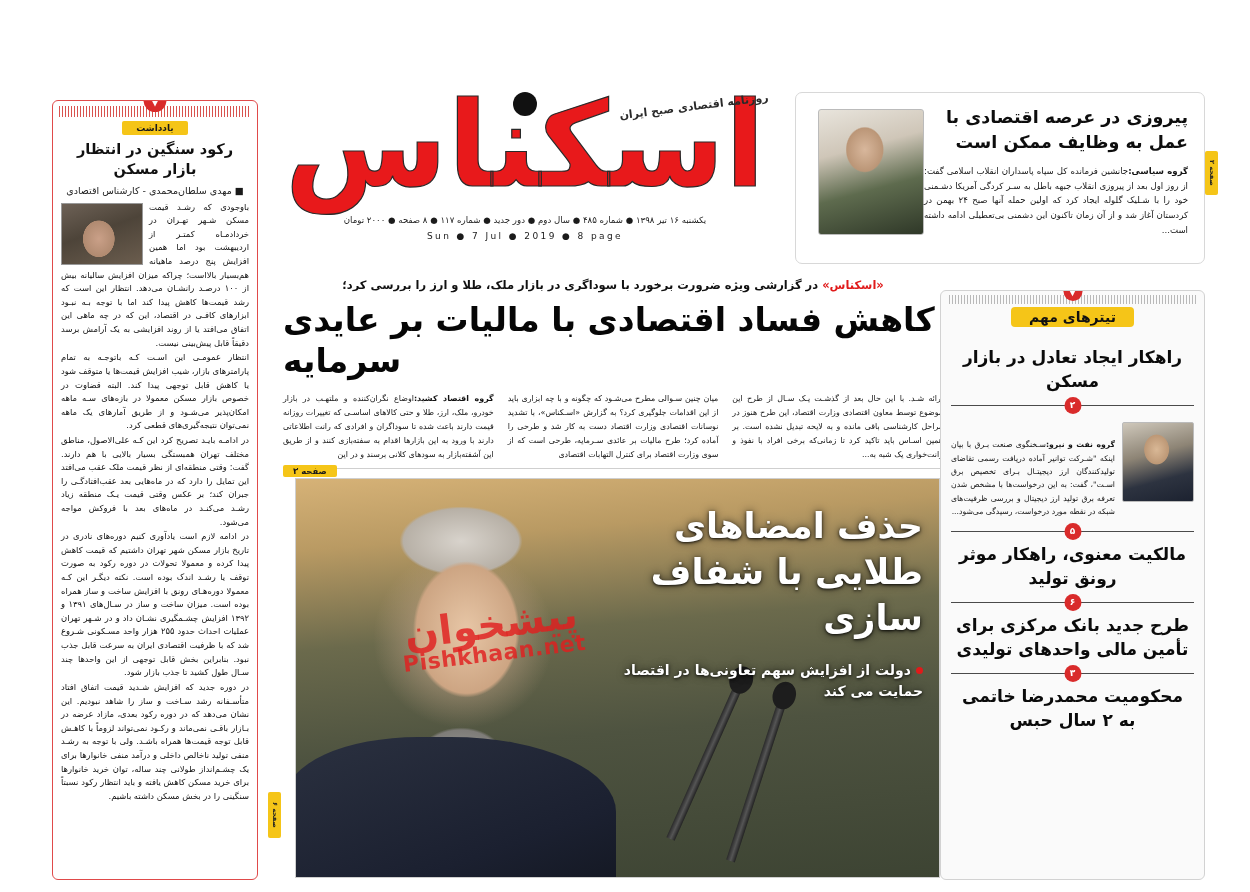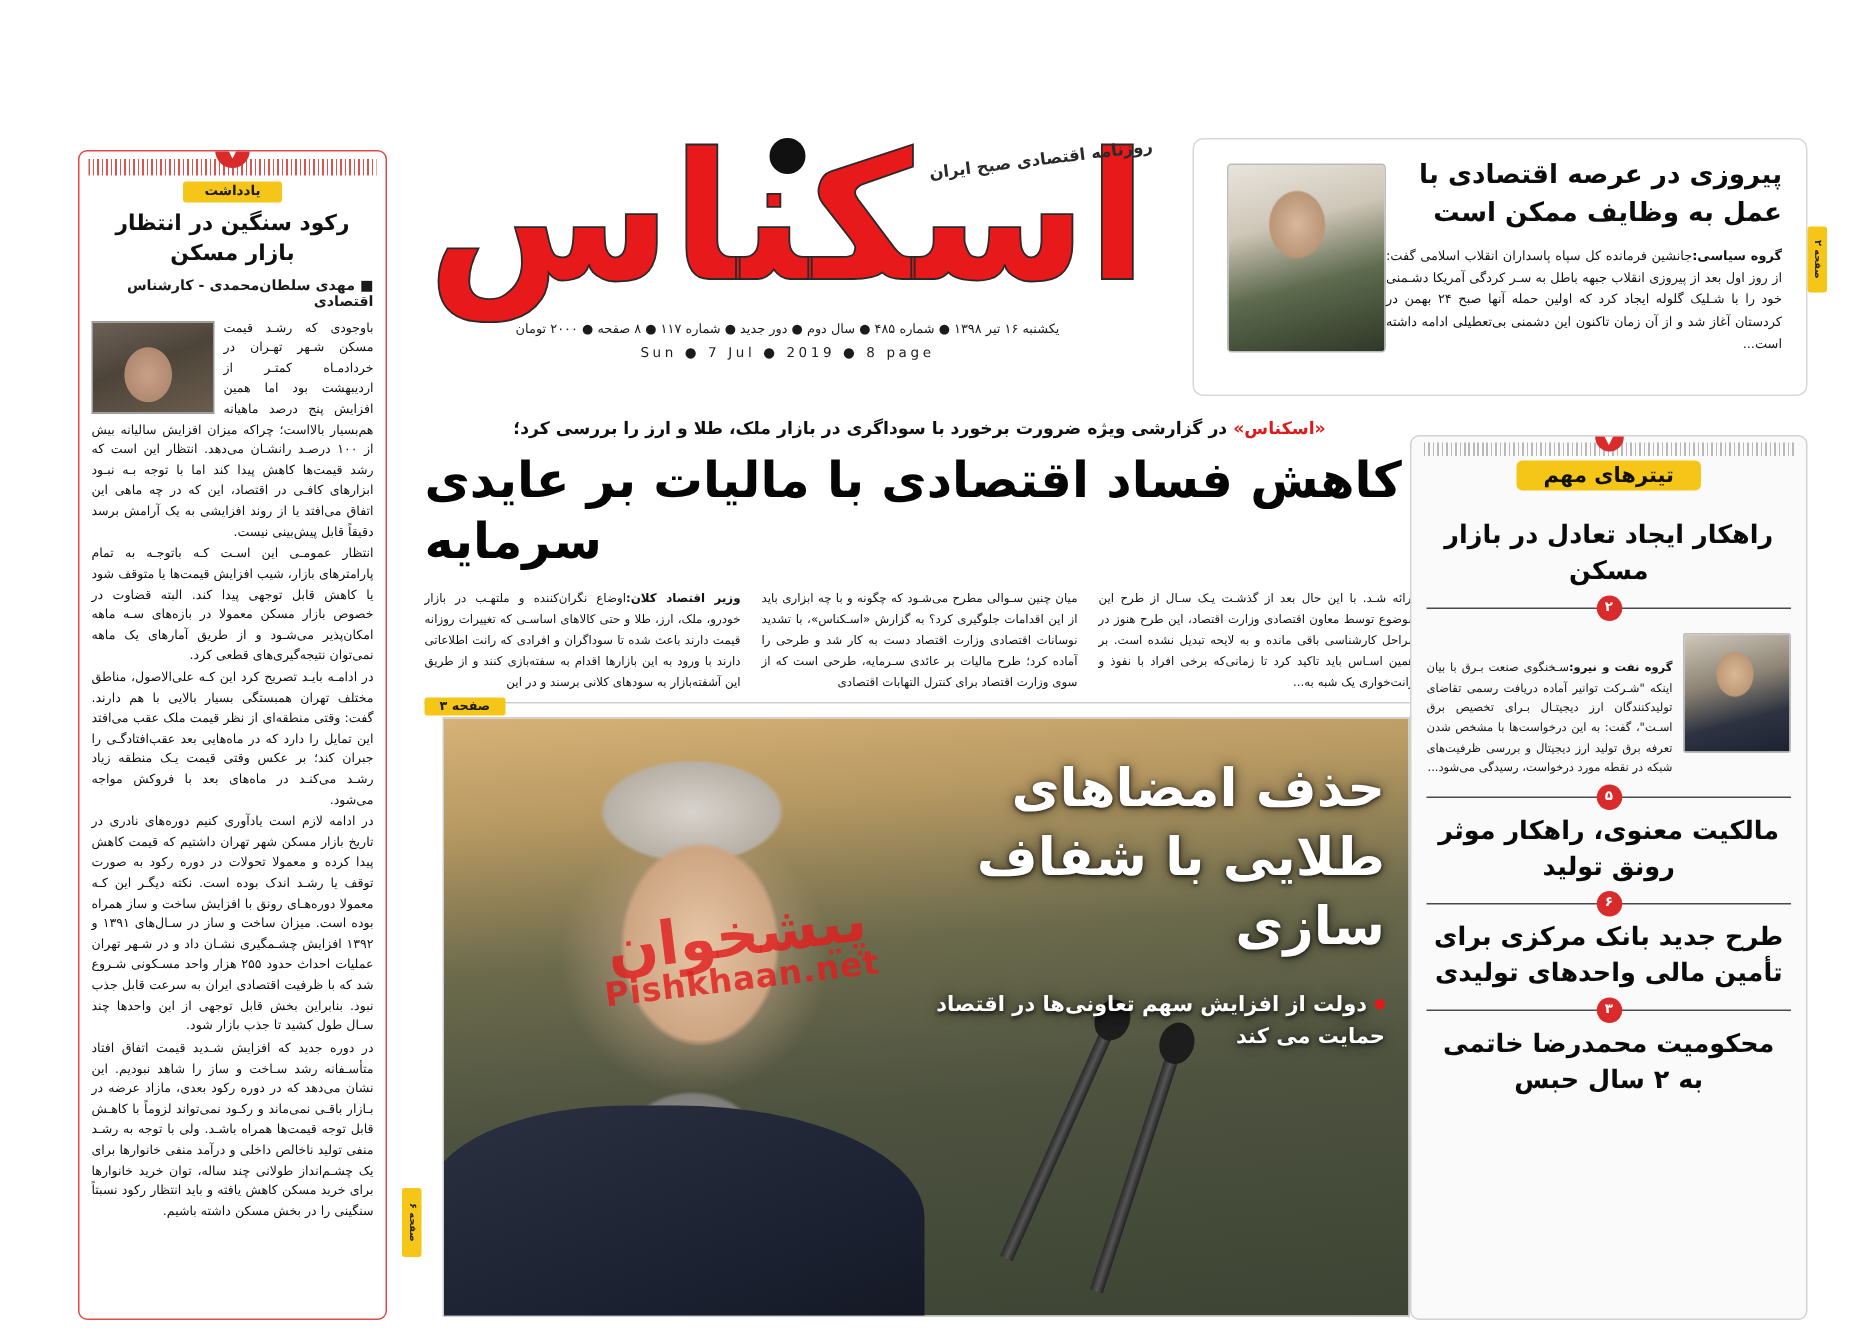--- a/index.html
+++ b/index.html
@@ -65,23 +65,23 @@
   .note-title {
     text-align: center;
     font-size: 14.5px;
     font-weight: bold;
     color: #111;
     line-height: 1.4;
     margin: 3px 0 5px 0;
     letter-spacing: -0.3px;
   }
   .note-byline {
-    text-align: right;
+    text-align: center;
     font-size: 9.5px;
-    font-weight: bold;
+    font-weight: normal;
     color: #1a1a1a;
     margin-bottom: 5px;
   }
   .note-photo {
     float: left;
     width: 82px; height: 62px;
     margin: 2px 6px 3px 0;
     background:
       radial-gradient(ellipse 26px 30px at 46% 58%, #caa088 0%, #b08a70 60%, transparent 62%),
       linear-gradient(160deg, #6d6156 0%, #4d4439 45%, #6b5d4e 100%);
@@ -477,21 +477,21 @@
     <div class="page-tab-v">صفحه ۲</div>
   </div>
 
   <div class="main-story">
     <div class="main-kicker">
       <span class="brand">«اسکناس»</span><span> در گزارشی ویژه ضرورت برخورد با سوداگری در بازار ملک، طلا و ارز را بررسی کرد؛</span>
     </div>
     <div class="main-headline">کاهش فساد اقتصادی با مالیات بر عایدی سرمایه</div>
     <div class="main-cols">
       <div class="main-col">
-        <b>وزیر اقتصاد کلان:</b><span>اوضاع نگران‌کننده و ملتهـب در بازار خودرو، ملک، ارز، طلا و حتی کالاهای اساسـی که تغییرات روزانه قیمت دارند باعث شده تا سوداگران و افرادی که رانت اطلاعاتی دارند با ورود به این بازارها اقدام به سفته‌بازی کنند و از طریق این آشفته‌بازار به سودهای کلانی برسند و در این</span>
+        <b>گروه اقتصاد کشید:</b><span>اوضاع نگران‌کننده و ملتهـب در بازار خودرو، ملک، ارز، طلا و حتی کالاهای اساسـی که تغییرات روزانه قیمت دارند باعث شده تا سوداگران و افرادی که رانت اطلاعاتی دارند با ورود به این بازارها اقدام به سفته‌بازی کنند و از طریق این آشفته‌بازار به سودهای کلانی برسند و در این</span>
       </div>
       <div class="main-col">میان چنین سـوالی مطرح می‌شـود که چگونه و با چه ابزاری باید از این اقدامات جلوگیری کرد؟ به گزارش «اسـکناس»، با تشدید نوسانات اقتصادی وزارت اقتصاد دست به کار شد و طرحی را آماده کرد؛ طرح مالیات بر عائدی سـرمایه، طرحی است که از سوی وزارت اقتصاد برای کنترل التهابات اقتصادی</div>
       <div class="main-col">ارائه شـد. با این حال بعد از گذشـت یـک سـال از طرح این موضوع توسط معاون اقتصادی وزارت اقتصاد، این طرح هنوز در مراحل کارشناسی باقی مانده و به لایحه تبدیل نشده است. بر همین اسـاس باید تاکید کرد تا زمانی‌که برخی افراد با نفوذ و رانت‌خواری یک شبه به...</div>
       <span class="page-chip">صفحه ۳</span>
     </div>
   </div>
 
   <div class="main-photo">
     <div class="photo-face"></div>
     <div class="photo-suit"></div>

